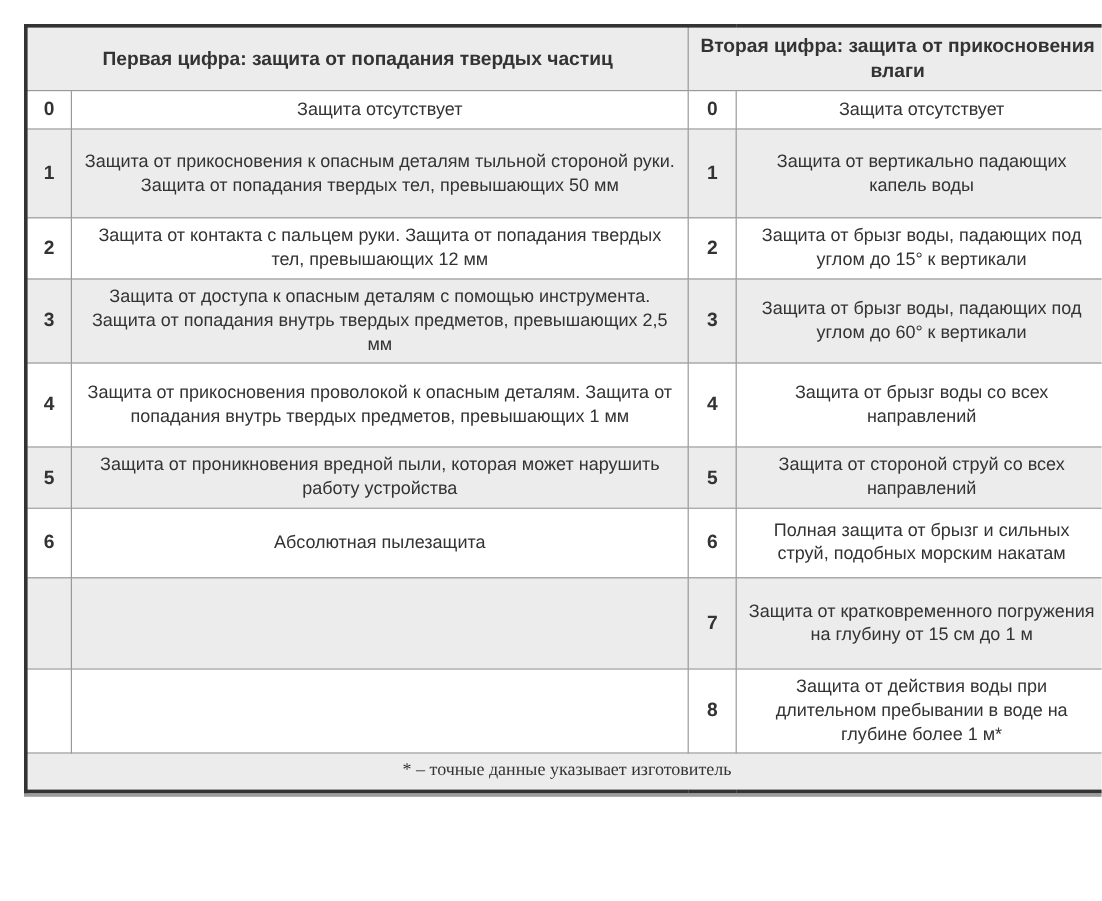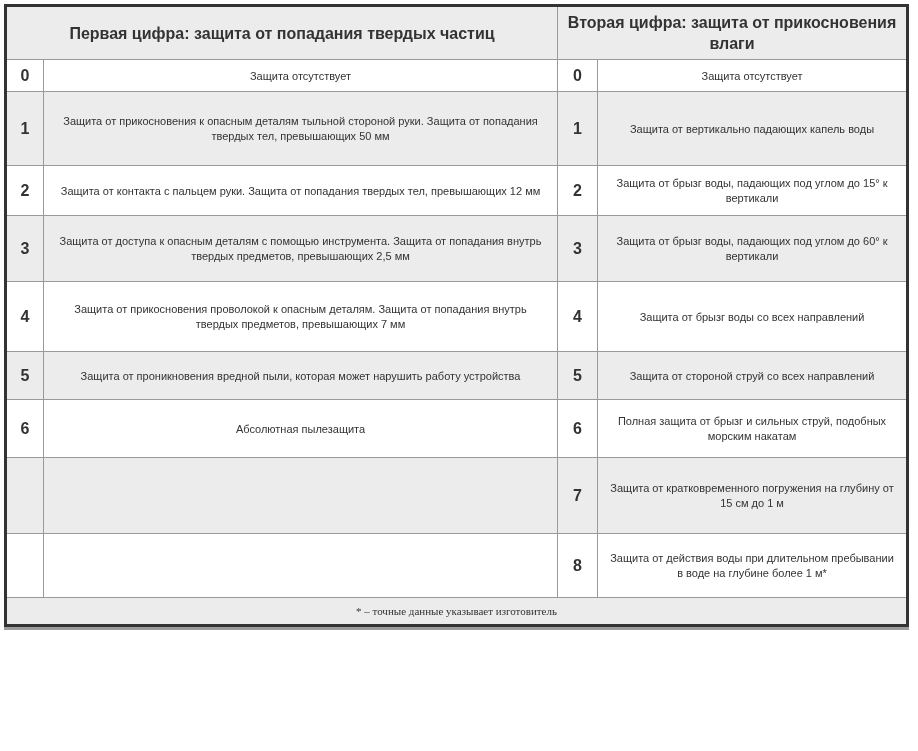--- a/index.html
+++ b/index.html
@@ -6,41 +6,41 @@
     margin: 0;
     padding: 0;
     background: #ffffff;
     font-family: "Liberation Sans", "DejaVu Sans", sans-serif;
     color: #333333;
   }
   .page {
     width: 820px;
     height: 751px;
     box-sizing: border-box;
-    padding: 4px;
+    padding: 20px;
   }
   table.ip-table {
     width: 902px;
     table-layout: fixed;
     border-collapse: collapse;
     border: 3px solid #333333;
     box-shadow: 0 3px 0 #9c9c9c;
     background: #ffffff;
   }
   table.ip-table col.c-ip1  { width: 38px; }
   table.ip-table col.c-def1 { width: 514px; }
   table.ip-table col.c-ip2  { width: 40px; }
   table.ip-table col.c-def2 { width: 310px; }
   table.ip-table th,
   table.ip-table td {
     border: 1px solid #999999;
     text-align: center;
     vertical-align: middle;
     padding: 5px 8px;
-    font-size: 11px;
+    font-size: 15px;
     line-height: 1.32;
     box-sizing: border-box;
     word-wrap: break-word;
   }
   
   thead tr.group-header-row th {
     background: #ececec;
     font-weight: bold;
     font-size: 16px;
     height: 52px;
@@ -113,21 +113,21 @@
         <td>Защита от брызг воды, падающих под углом до 15° к вертикали</td>
       </tr>
       <tr class="r3">
         <td class="ip-cell">3</td>
         <td>Защита от доступа к опасным деталям с помощью инструмента. Защита от попадания внутрь твердых предметов, превышающих 2,5 мм</td>
         <td class="ip-cell">3</td>
         <td>Защита от брызг воды, падающих под углом до 60° к вертикали</td>
       </tr>
       <tr class="r4">
         <td class="ip-cell">4</td>
-        <td>Защита от прикосновения проволокой к опасным деталям. Защита от попадания внутрь твердых предметов, превышающих 7 мм</td>
+        <td>Защита от прикосновения проволокой к опасным деталям. Защита от попадания внутрь твердых предметов, превышающих 1 мм</td>
         <td class="ip-cell">4</td>
         <td>Защита от брызг воды со всех направлений</td>
       </tr>
       <tr class="r5">
         <td class="ip-cell">5</td>
         <td>Защита от проникновения вредной пыли, которая может нарушить работу устройства</td>
         <td class="ip-cell">5</td>
         <td>Защита от стороной струй со всех направлений</td>
       </tr>
       <tr class="r6">

